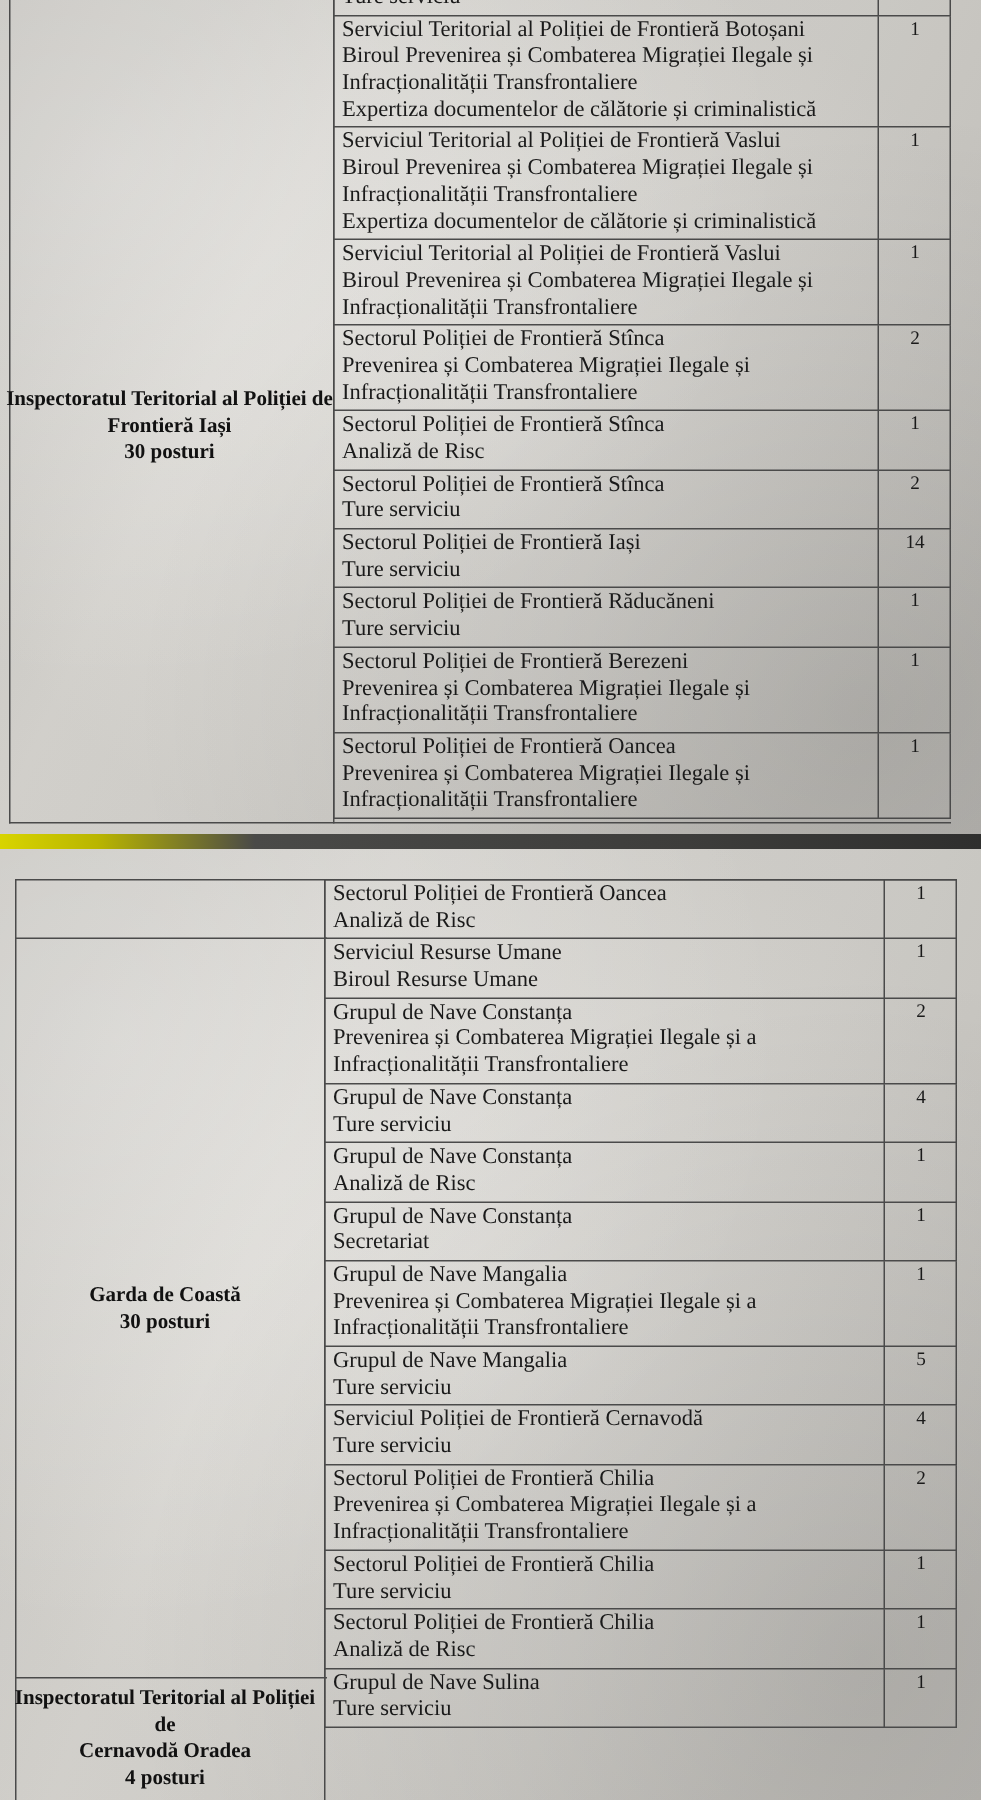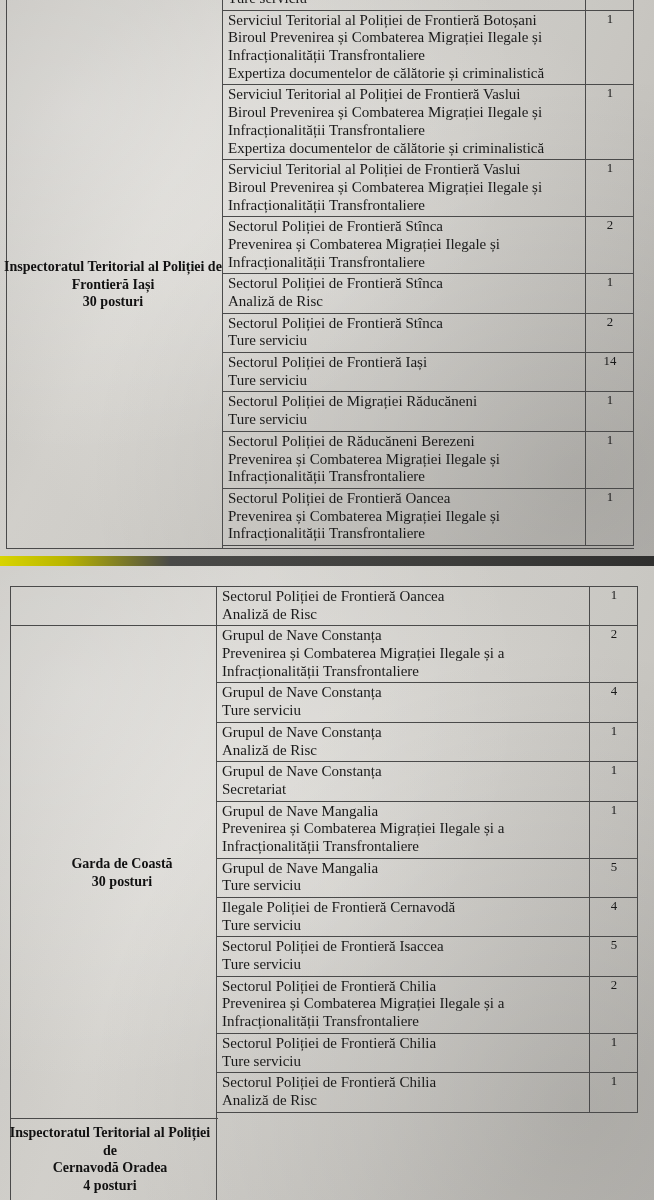--- a/index.html
+++ b/index.html
@@ -101,21 +101,21 @@
     font-size: 14px;
     line-height: 1.25;
     color: #111;
   }
   #label-iasi {
     left: 2px;
     top: 258px;
     width: 222px;
   }
   #label-garda {
-    left: 14px;
+    left: 2px;
     top: 855px;
     width: 216px;
   }
   #label-oradea {
     left: 2px;
     top: 1124px;
     width: 216px;
   }
 
   
@@ -212,28 +212,28 @@
         </tr>
         <tr>
           <td class="struct">
             <span class="l1">Sectorul Poliției de Frontieră  Iași</span>
             <span class="ind">Ture serviciu</span>
           </td>
           <td class="count">14</td>
         </tr>
         <tr>
           <td class="struct">
-            <span class="l1">Sectorul Poliției de Migrației  Răducăneni</span>
-            <span class="ind">Ture serviciu</span>
-          </td>
-          <td class="count">1</td>
-        </tr>
-        <tr>
-          <td class="struct">
-            <span class="l1">Sectorul Poliției de Răducăneni  Berezeni</span>
+            <span class="l1">Sectorul Poliției de Frontieră  Răducăneni</span>
+            <span class="ind">Ture serviciu</span>
+          </td>
+          <td class="count">1</td>
+        </tr>
+        <tr>
+          <td class="struct">
+            <span class="l1">Sectorul Poliției de Frontieră  Berezeni</span>
             <span class="ind">Prevenirea  și Combaterea Migrației Ilegale și</span>
             <span class="ind">Infracționalității Transfrontaliere</span>
           </td>
           <td class="count">1</td>
         </tr>
         <tr>
           <td class="struct">
             <span class="l1">Sectorul Poliției de Frontieră  Oancea</span>
             <span class="ind">Prevenirea  și Combaterea  Migrației Ilegale și</span>
             <span class="ind">Infracționalității Transfrontaliere</span>
@@ -263,20 +263,27 @@
     <tbody id="bottom-rows">
         <tr>
           <td class="struct">
             <span class="l1">Sectorul Poliției de Frontieră  Oancea</span>
             <span class="ind">Analiză de Risc</span>
           </td>
           <td class="count">1</td>
         </tr>
         <tr>
           <td class="struct">
+            <span class="l1">Serviciul Resurse Umane</span>
+            <span class="ind">Biroul Resurse Umane</span>
+          </td>
+          <td class="count">1</td>
+        </tr>
+        <tr>
+          <td class="struct">
             <span class="l1">Grupul de Nave Constanța</span>
             <span class="ind">Prevenirea și Combaterea Migrației Ilegale și a</span>
             <span class="ind">Infracționalității Transfrontaliere</span>
           </td>
           <td class="count">2</td>
         </tr>
         <tr>
           <td class="struct">
             <span class="l1">Grupul de Nave Constanța</span>
             <span class="ind">Ture serviciu</span>
@@ -307,51 +314,51 @@
         </tr>
         <tr>
           <td class="struct">
             <span class="l1">Grupul de Nave Mangalia</span>
             <span class="ind">Ture serviciu</span>
           </td>
           <td class="count">5</td>
         </tr>
         <tr>
           <td class="struct">
-            <span class="l1">Ilegale Poliției de Frontieră Cernavodă</span>
+            <span class="l1">Serviciul Poliției de Frontieră Cernavodă</span>
             <span class="ind">Ture serviciu</span>
           </td>
           <td class="count">4</td>
-        </tr>
-        <tr>
-          <td class="struct">
-            <span class="l1">Sectorul Poliției de Frontieră Isaccea</span>
-            <span class="ind">Ture serviciu</span>
-          </td>
-          <td class="count">5</td>
         </tr>
         <tr>
           <td class="struct">
             <span class="l1">Sectorul Poliției de Frontieră Chilia</span>
             <span class="ind">Prevenirea și Combaterea Migrației Ilegale și a</span>
             <span class="ind">Infracționalității Transfrontaliere</span>
           </td>
           <td class="count">2</td>
         </tr>
         <tr>
           <td class="struct">
             <span class="l1">Sectorul Poliției de Frontieră Chilia</span>
             <span class="ind">Ture serviciu</span>
           </td>
           <td class="count">1</td>
         </tr>
         <tr>
           <td class="struct">
             <span class="l1">Sectorul Poliției de Frontieră Chilia</span>
             <span class="ind">Analiză de Risc</span>
+          </td>
+          <td class="count">1</td>
+        </tr>
+        <tr>
+          <td class="struct">
+            <span class="l1">Grupul de Nave Sulina</span>
+            <span class="ind">Ture serviciu</span>
           </td>
           <td class="count">1</td>
         </tr>
       </tbody>
   </table>
 </div>
 
 <div class="side-label blur" id="label-garda">
   <span>Garda de Coastă</span><br>
   <span>30 posturi</span>

